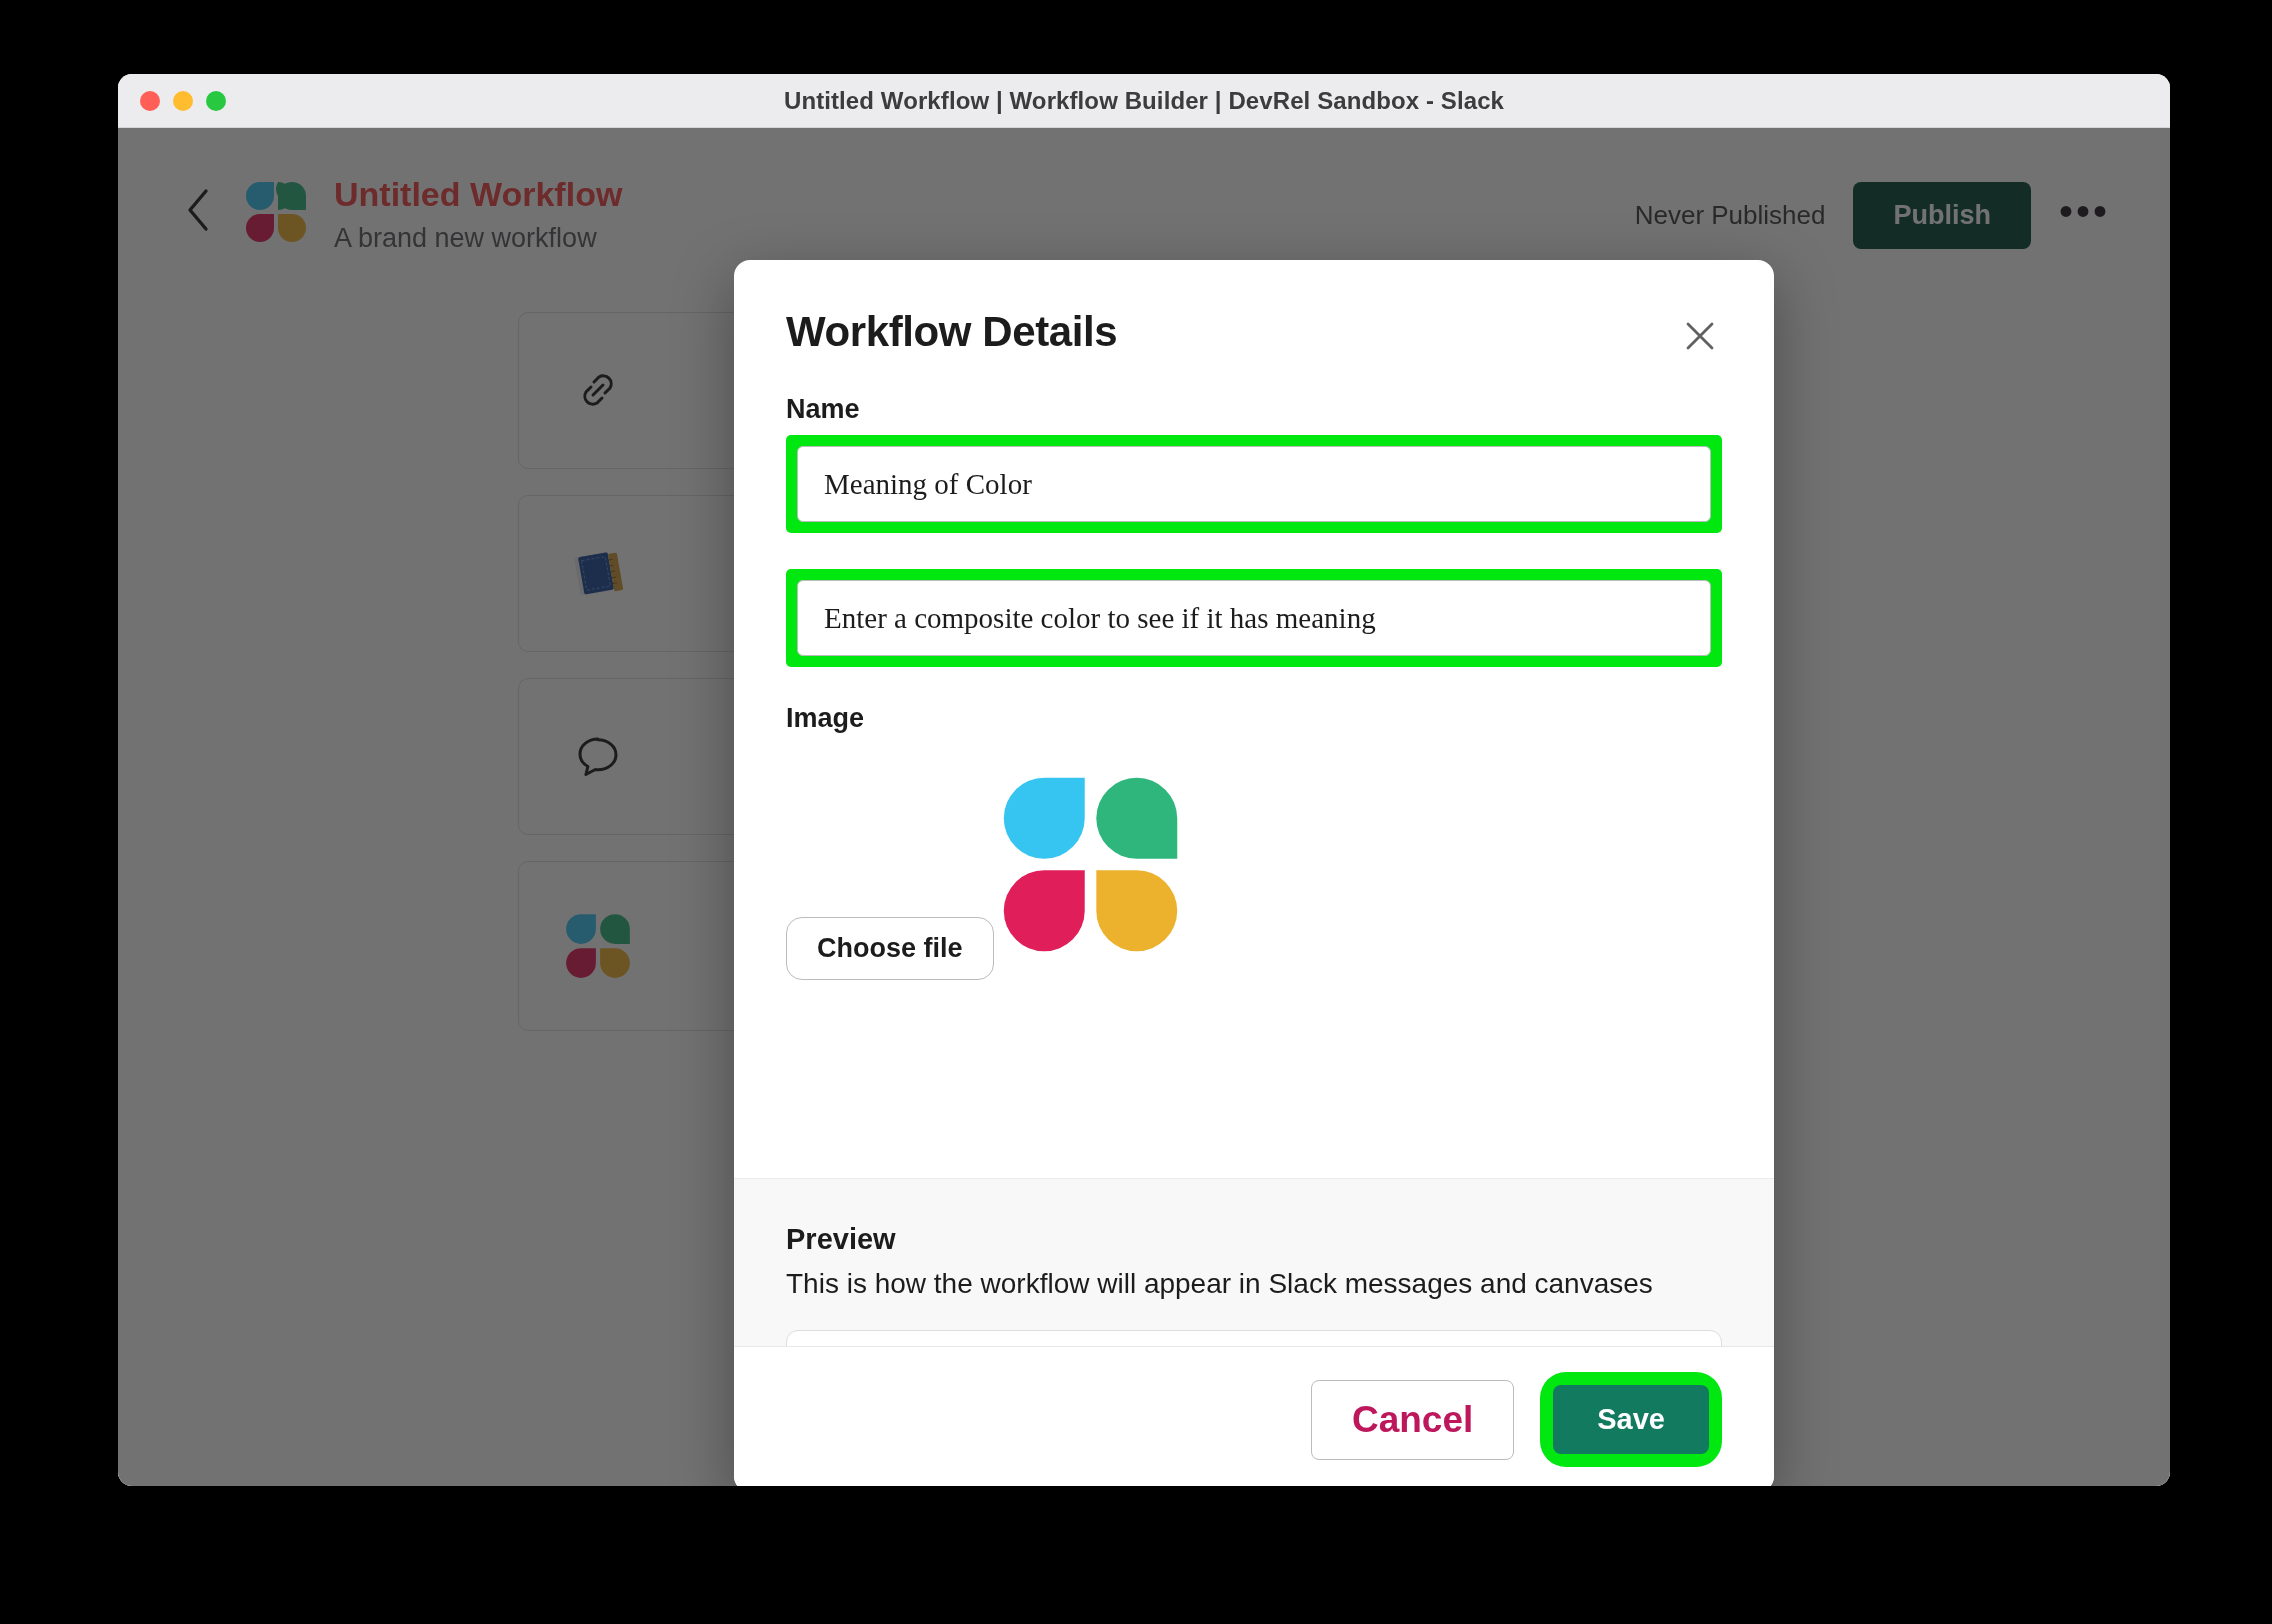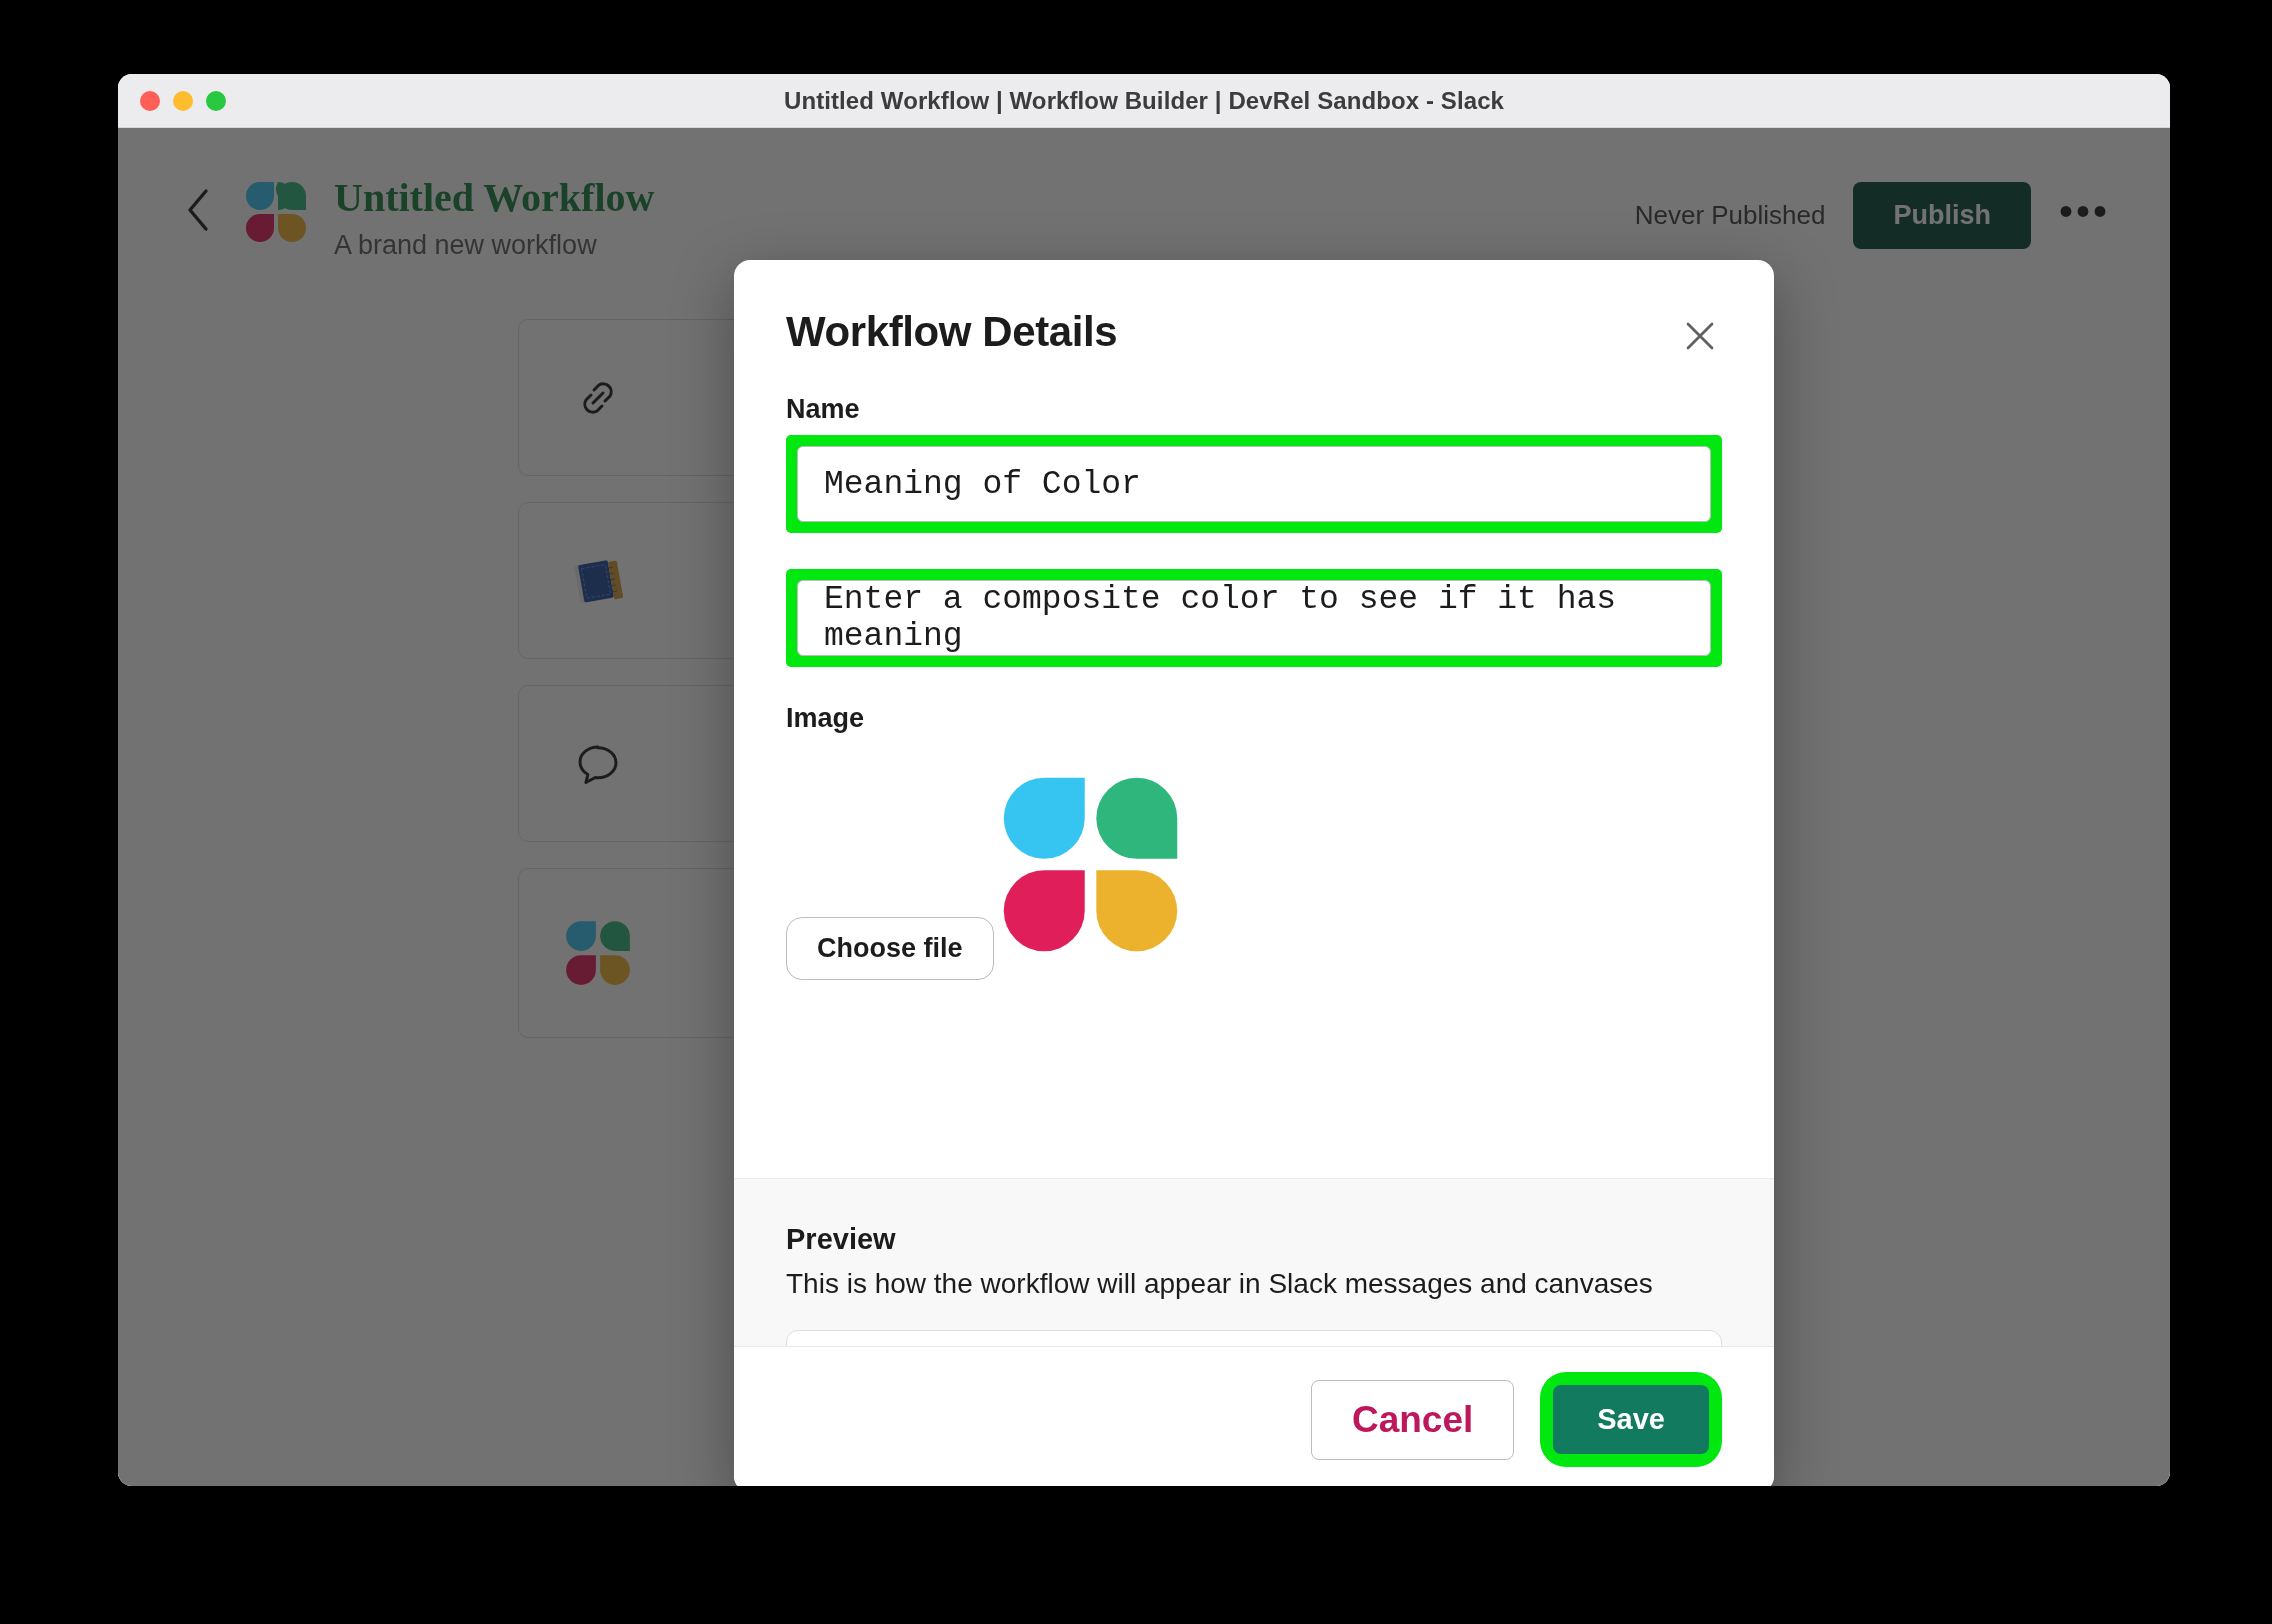--- a/index.html
+++ b/index.html
@@ -43,21 +43,21 @@
   }
   .page-inner { position: relative; width: 100%; height: 100%; padding: 46px 60px 0 60px; }
 
   .wf-header { display: flex; align-items: flex-start; gap: 26px; }
   .back-chevron {
     width: 40px; height: 52px; display: flex; align-items: center; justify-content: center;
     color: #1d1c1d; flex: none; margin-top: 10px;
   }
   .wf-logo { width: 64px; height: 64px; flex: none; margin-top: 6px; }
   .wf-title-wrap { flex: 1; min-width: 0; }
-  .wf-title { font-size: 40px; font-weight: bold; color: #15803d; line-height: 1.2; white-space: nowrap; font-family: Liberation Serif, serif; }
+  .wf-title { font-size: 34px; font-weight: bold; color: #ef4444; line-height: 1.2; white-space: nowrap; }
   .wf-sub { font-size: 27px; color: #5b5b5d; margin-top: 8px; white-space: nowrap; }
   .wf-actions { display: flex; align-items: center; gap: 28px; margin-top: 8px; flex: none; }
   .never-published { font-size: 26px; color: #3f3f41; white-space: nowrap; }
   .publish-btn {
     background: #054a35; color: #fff; font-size: 27px; font-weight: bold;
     padding: 18px 40px; border-radius: 8px; border: none; white-space: nowrap;
   }
   .kebab { font-size: 40px; color: #1d1c1d; letter-spacing: 3px; line-height: .6; padding-bottom: 10px; }
 
   
@@ -95,23 +95,23 @@
   .form-area { padding: 36px 52px 0 52px; background: #fff; }
 
   .field-label { font-size: 27px; font-weight: bold; color: #1d1c1d; margin-bottom: 10px; }
 
   
   .annot { background: #00e80f; padding: 11px; border-radius: 5px; }
   .annot.save-annot { padding: 13px; background: #00e80f; border-radius: 26px; }
 
   .text-input {
     width: 100%; height: 76px; border: 1px solid #bcbcbd; border-radius: 6px;
-    background: #fff; font-size: 33px; color: #1d1c1d;
+    background: #fff; font-size: 29px; color: #1d1c1d;
     padding: 0 26px; display: flex; align-items: center;
-    font-family: Liberation Mono, monospace;
+    font-family: Liberation Serif, serif;
   }
   .spacer-36 { height: 36px; }
 
   .choose-file {
     display: inline-block; border: 1px solid #bcbcbd; border-radius: 16px;
     background: #fff; font-size: 27px; font-weight: bold; color: #1d1c1d;
     padding: 15px 30px;
   }
   .logo-big { width: 185px; height: 185px; margin-top: 28px; }
 

